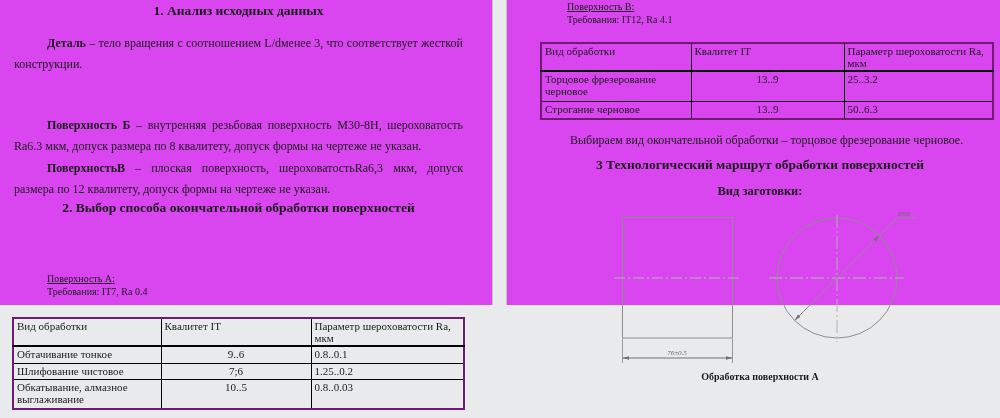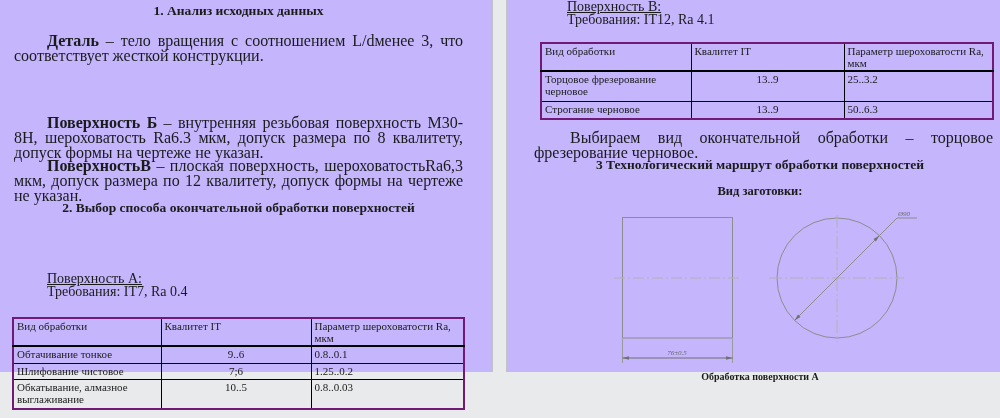--- a/index.html
+++ b/index.html
@@ -2,28 +2,28 @@
 <html><head>
 <meta charset="utf-8">
 <style>
   html,body{margin:0;padding:0;}
   body{
     width:1000px;height:418px;position:relative;overflow:hidden;
     background:#e9eaeb;
     font-family:"Liberation Serif","DejaVu Serif",serif;
     color:#1b1b1b;
   }
-  .page{position:absolute;top:0;height:372px;background:#c4b5fd;}
+  .page{position:absolute;top:0;height:305px;background:#d946ef;}
   .page-left{left:0;width:492px;border-right:1px solid #c3c3c3;}
   .page-right{left:506px;width:494px;border-left:1px solid #c3c3c3;}
   .blk{position:absolute;}
   .h{font-weight:bold;font-size:13.5px;text-align:center;}
-  .body-text{font-size:16px;line-height:15px;text-align:justify;}
+  .body-text{font-size:12px;line-height:21px;text-align:justify;}
   .indent{text-indent:33px;}
-  .plain{font-size:14px;line-height:12.6px;}
+  .plain{font-size:10px;line-height:12.6px;}
   .u{text-decoration:underline;}
   .c{text-align:center;}
   table.doc{border-collapse:collapse;table-layout:fixed;font-size:11px;line-height:12.4px;}
   table.doc{border:2px solid #701a75;}
   table.doc td{border:1px solid #000;padding:1px 3px 0 3px;vertical-align:top;overflow:hidden;}
   table.doc tr.hdr td{border-bottom:2px solid #000;}
   td.num{text-align:center;}
   p{margin:0;}
 </style>
 </head>

